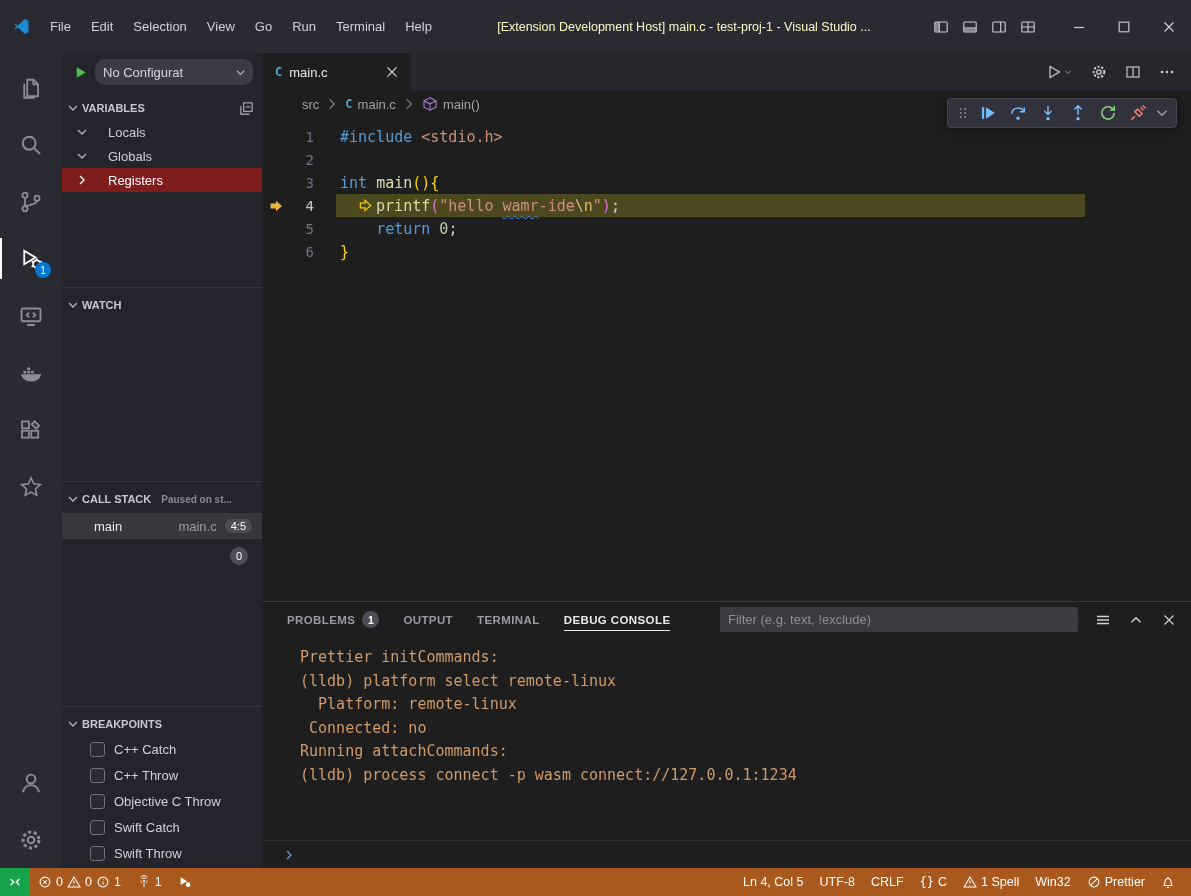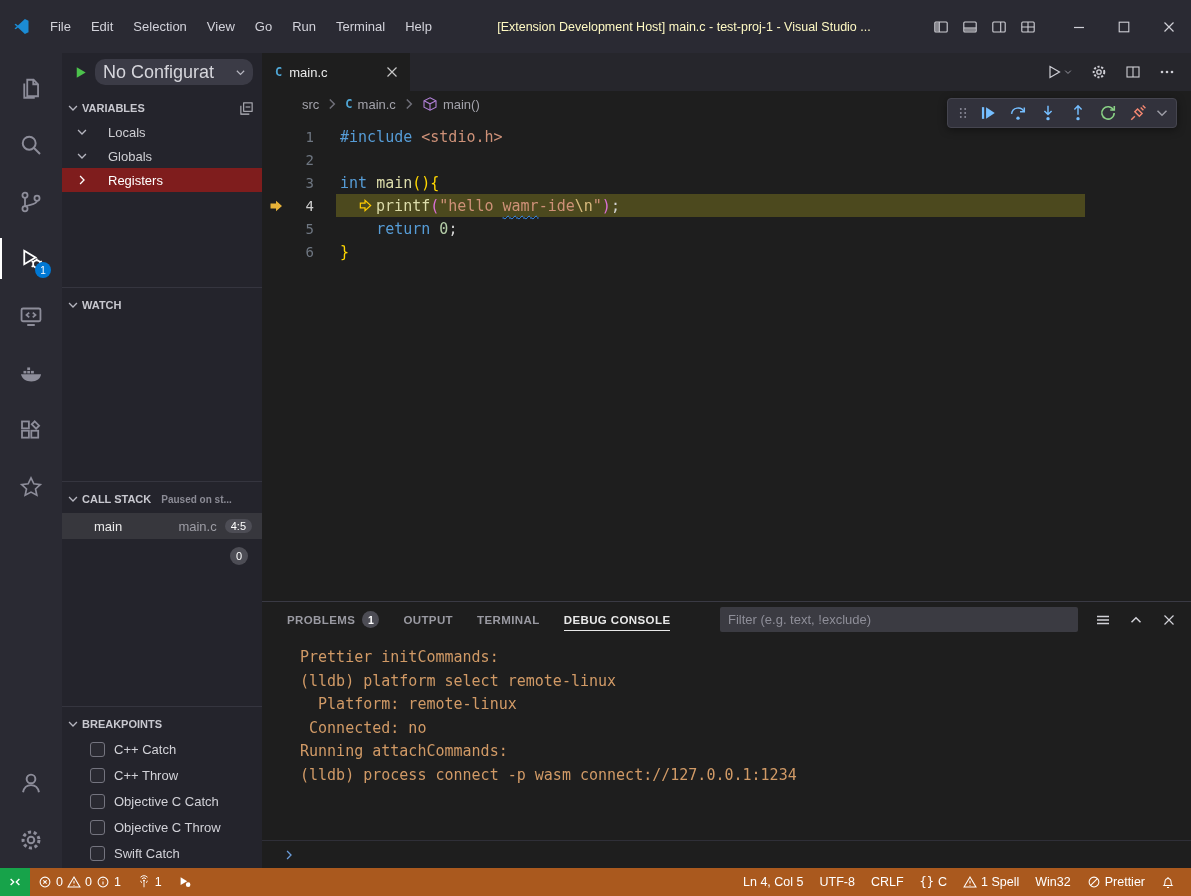--- a/index.html
+++ b/index.html
@@ -33,21 +33,21 @@
   .ab-badge { position:absolute; right:11px; bottom:9px; min-width:16px; height:16px; border-radius:50%;
     background:#0078d4; color:#fff; font-size:10px; display:flex; align-items:center; justify-content:center; }
   .ab-bottom { margin-top:auto; }
 
   
   .sidebar { width:200px; background:#24242c; display:flex; flex-direction:column; font-size:13px; overflow:hidden; }
   .sidebar-top { flex:0 0 38px; display:flex; align-items:center; gap:7px; padding:0 9px 0 11px; }
   .start-btn { color:#4cc24c; display:flex; }
   .start-btn svg.ic { width:15px; height:15px; }
   .config-dropdown { flex:1; height:26px; background:#3b3b46; border-radius:10px; display:flex; align-items:center;
-    padding:0 6px 0 8px; color:#d6d6dc; font-size:18px; white-space:nowrap; overflow:hidden; }
+    padding:0 6px 0 8px; color:#d6d6dc; font-size:13px; white-space:nowrap; overflow:hidden; }
   .config-dropdown .dd-chev { margin-left:auto; width:13px; height:13px; color:#b5b5bf; }
 
   .section { border-top:1px solid #35353f; padding-top:5px; overflow:hidden; }
   .sec-vars { border-top:none; flex:0 0 196px; }
   .sec-watch { flex:0 0 194px; }
   .sec-callstack { flex:0 0 225px; }
   .sec-bp { flex:1; }
   .section-header { height:24px; display:flex; align-items:center; gap:2px; padding:0 8px 0 4px;
     font-size:11px; font-weight:bold; color:#c8c8cf; }
   .sec-chev { width:14px; height:14px; color:#b5b5bf; flex:0 0 14px; }
@@ -539,24 +539,20 @@
           <span>BREAKPOINTS</span>
         </div>
         <div>
             <div class="bp-row">
               <span class="bp-checkbox"></span>
               <span class="bp-label">C++ Catch</span>
             </div>
             <div class="bp-row">
               <span class="bp-checkbox"></span>
               <span class="bp-label">C++ Throw</span>
-            </div>
-            <div class="bp-row">
-              <span class="bp-checkbox"></span>
-              <span class="bp-label">Objective C Catch</span>
             </div>
             <div class="bp-row">
               <span class="bp-checkbox"></span>
               <span class="bp-label">Objective C Throw</span>
             </div>
             <div class="bp-row">
               <span class="bp-checkbox"></span>
               <span class="bp-label">Swift Catch</span>
             </div>
             <div class="bp-row">

